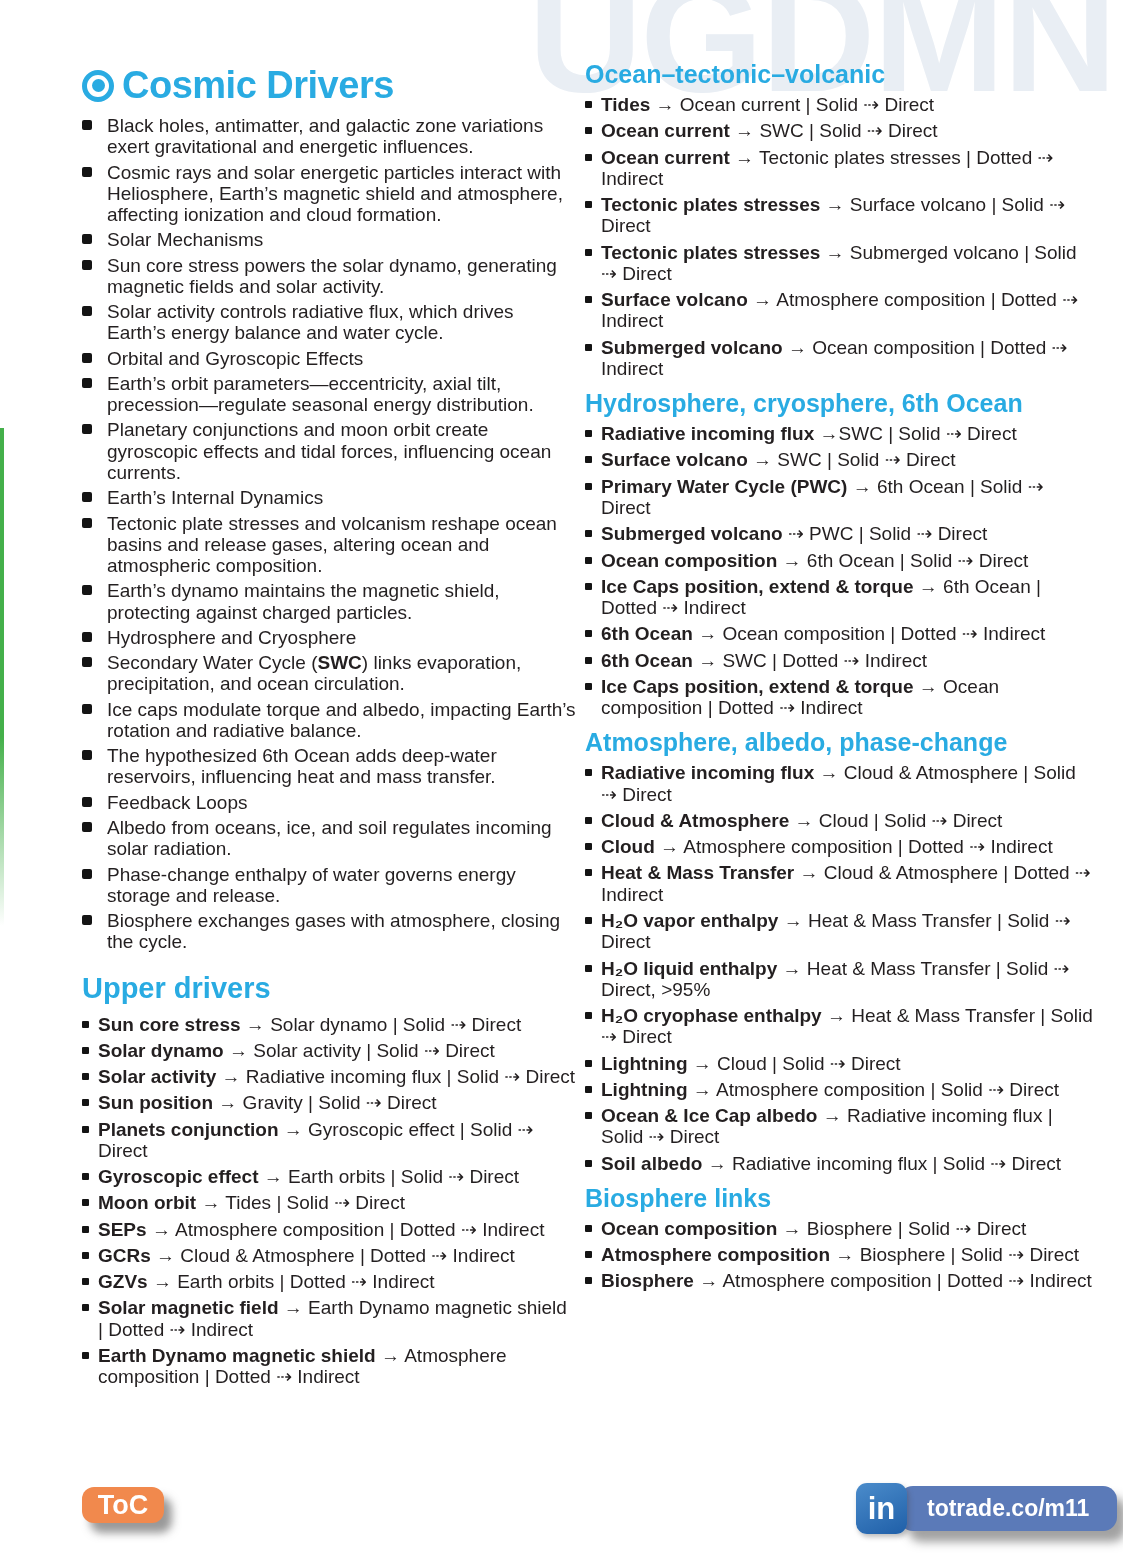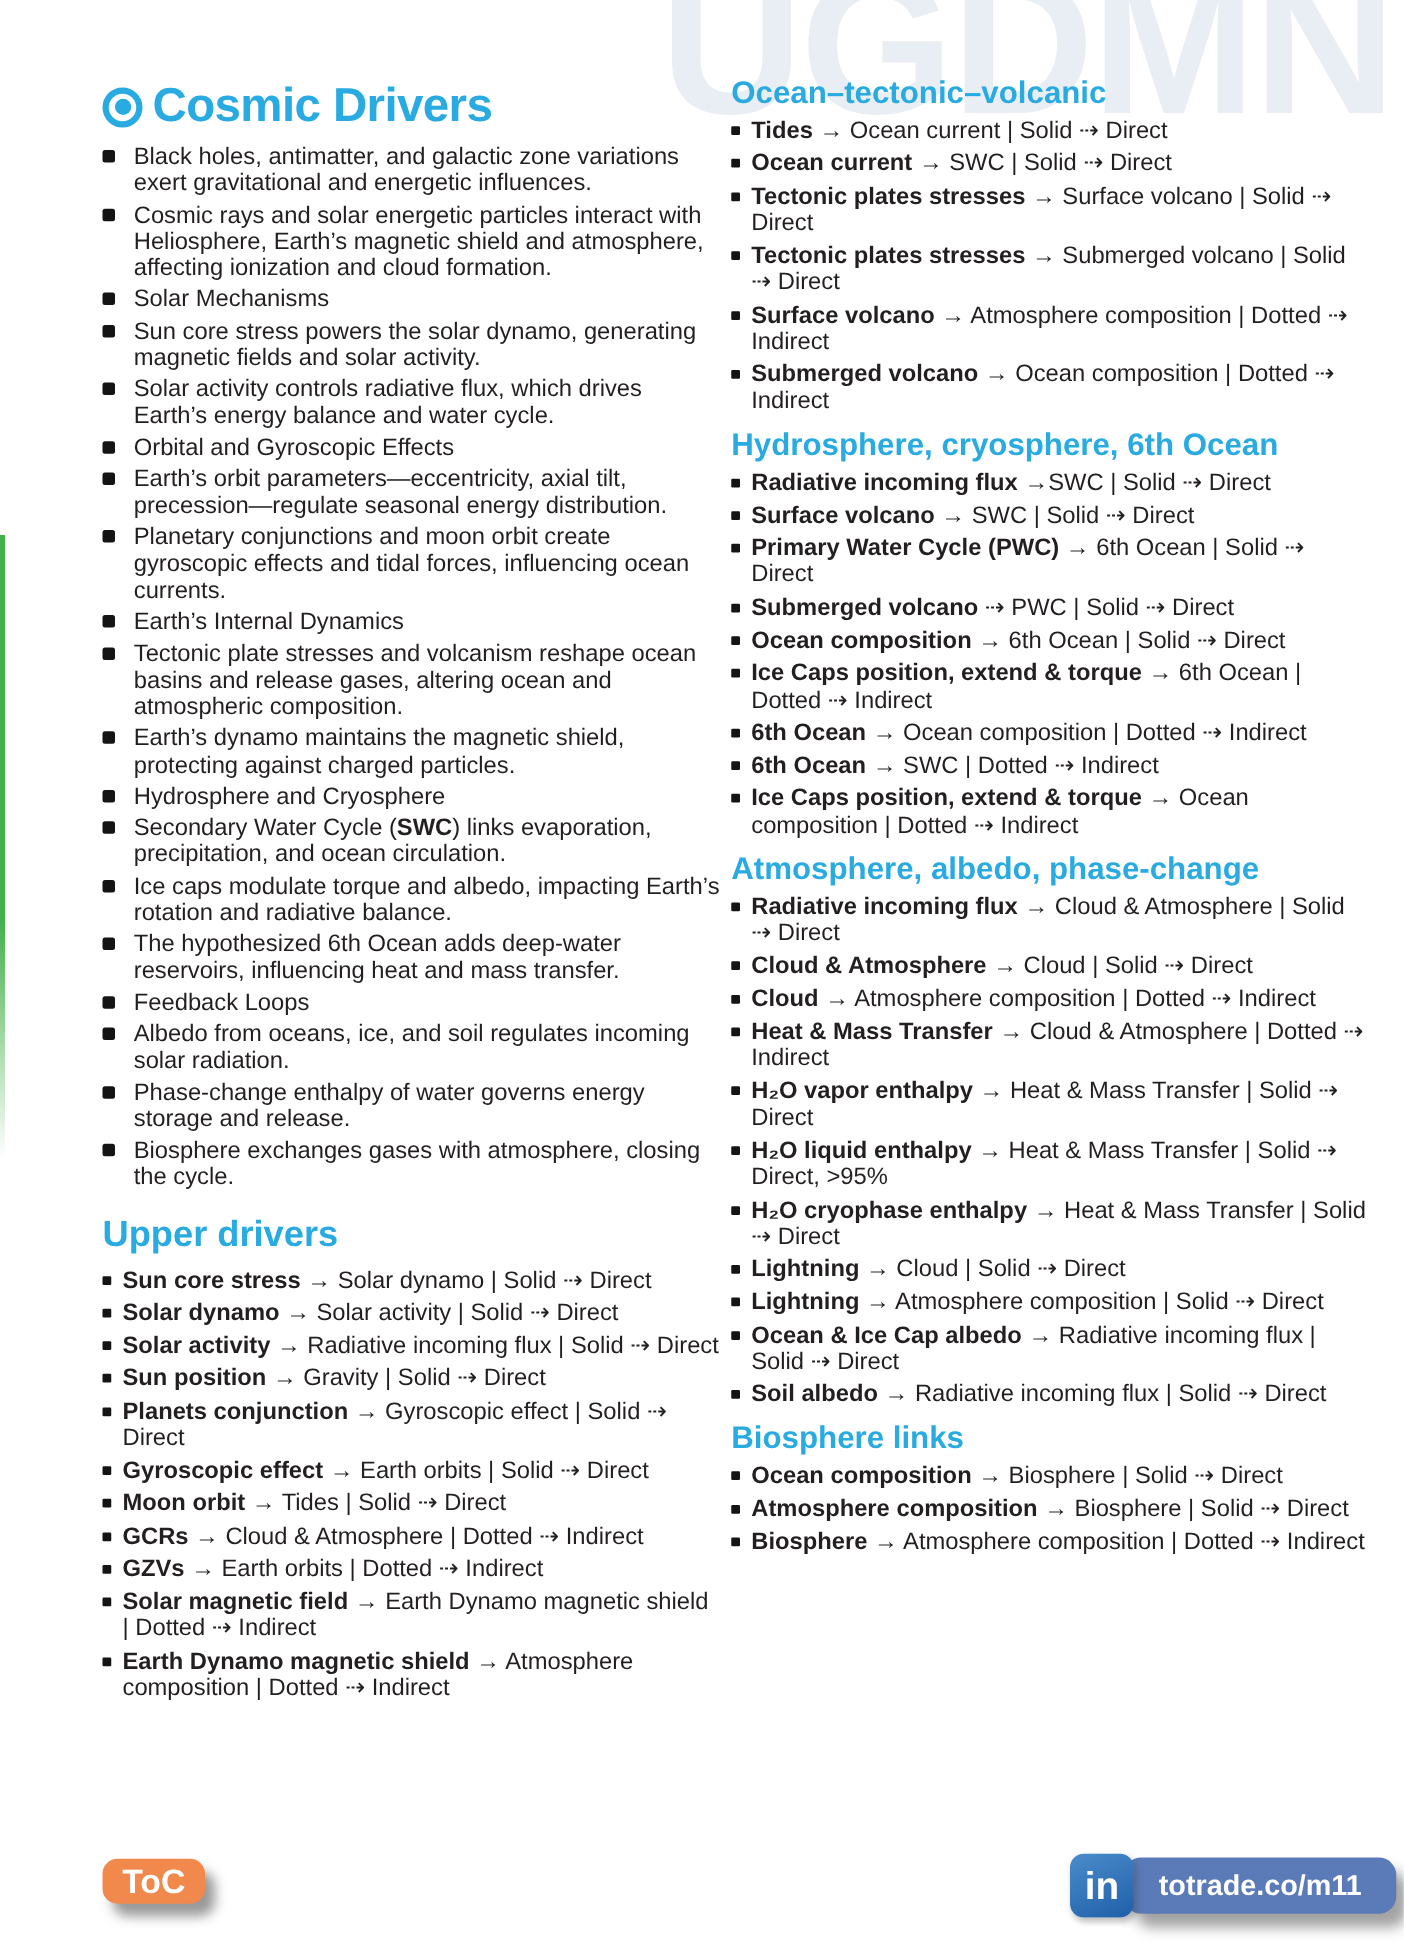--- a/index.html
+++ b/index.html
@@ -209,20 +209,24 @@
         <li>
           <span class="sq2"></span>
           <span class="txt"><b>Gyroscopic effect</b> <span>→ Earth orbits | Solid ⇢ Direct</span></span>
         </li>
         <li>
           <span class="sq2"></span>
           <span class="txt"><b>Moon orbit</b> <span>→ Tides | Solid ⇢ Direct</span></span>
         </li>
         <li>
           <span class="sq2"></span>
+          <span class="txt"><b>SEPs</b> <span>→ Atmosphere composition | Dotted ⇢ Indirect</span></span>
+        </li>
+        <li>
+          <span class="sq2"></span>
           <span class="txt"><b>GCRs</b> <span>→ Cloud &amp; Atmosphere | Dotted ⇢ Indirect</span></span>
         </li>
         <li>
           <span class="sq2"></span>
           <span class="txt"><b>GZVs</b> <span>→ Earth orbits | Dotted ⇢ Indirect</span></span>
         </li>
         <li>
           <span class="sq2"></span>
           <span class="txt"><b>Solar magnetic field</b> <span>→ Earth Dynamo magnetic shield | Dotted ⇢ Indirect</span></span>
         </li>
@@ -236,20 +240,24 @@
   <div class="col-right" id="right-col">
       <h2 class="sec-heading first">Ocean–tectonic–volcanic</h2>
       <ul class="links">
         <li>
           <span class="sq2"></span>
           <span class="txt"><b>Tides</b> <span>→ Ocean current | Solid ⇢ Direct</span></span>
         </li>
         <li>
           <span class="sq2"></span>
           <span class="txt"><b>Ocean current</b> <span>→ SWC | Solid ⇢ Direct</span></span>
+        </li>
+        <li>
+          <span class="sq2"></span>
+          <span class="txt"><b>Ocean current</b> <span>→ Tectonic plates stresses | Dotted ⇢ Indirect</span></span>
         </li>
         <li>
           <span class="sq2"></span>
           <span class="txt"><b>Tectonic plates stresses</b> <span>→ Surface volcano | Solid ⇢ Direct</span></span>
         </li>
         <li>
           <span class="sq2"></span>
           <span class="txt"><b>Tectonic plates stresses</b> <span>→ Submerged volcano | Solid ⇢ Direct</span></span>
         </li>
         <li>

